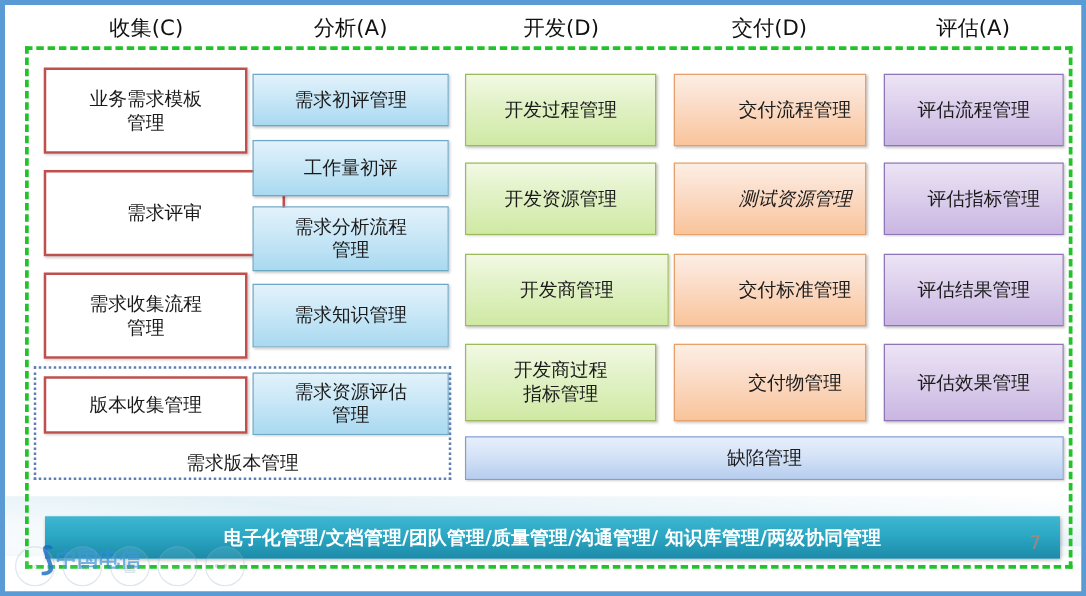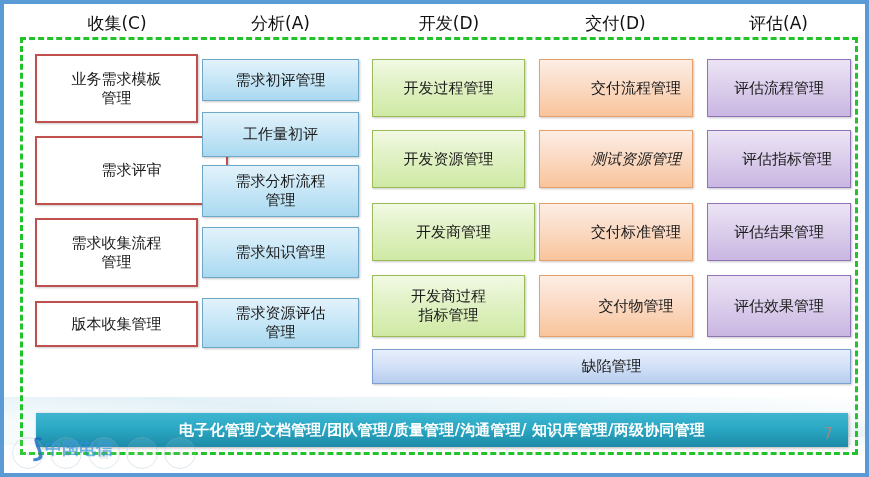--- a/index.html
+++ b/index.html
@@ -185,20 +185,23 @@
   <div class="box red" style="left:31px;top:297px;width:163px;height:46px;">版本收集管理</div>
 
   <div class="box blue" style="left:198px;top:55px;width:157px;height:42px;">需求初评管理</div>
   <div class="box blue" style="left:198px;top:108px;width:157px;height:45px;">工作量初评</div>
   <div class="box blue" style="left:198px;top:161px;width:157px;height:52px;">需求分析流程
 管理</div>
   <div class="box blue" style="left:198px;top:223px;width:157px;height:51px;">需求知识管理</div>
   <div class="box blue" style="left:198px;top:294px;width:157px;height:50px;">需求资源评估
 管理</div>
 
+  <div class="dotted-group" style="left:23px;top:289px;width:334px;height:91px;">
+    <div class="dotted-group-label">需求版本管理</div>
+  </div>
 
   <div class="box green" style="left:368px;top:55px;width:153px;height:58px;">开发过程管理</div>
   <div class="box green" style="left:368px;top:126px;width:153px;height:58px;">开发资源管理</div>
   <div class="box green" style="left:368px;top:199px;width:163px;height:58px;">开发商管理</div>
   <div class="box green" style="left:368px;top:271px;width:153px;height:62px;">开发商过程
 指标管理</div>
 
   <div class="box orange" style="left:535px;top:55px;width:154px;height:58px;">交付流程管理</div>
   <div class="box orange" style="left:535px;top:126px;width:154px;height:58px;font-style:italic;">测试资源管理</div>
   <div class="box orange" style="left:535px;top:199px;width:154px;height:58px;">交付标准管理</div>

